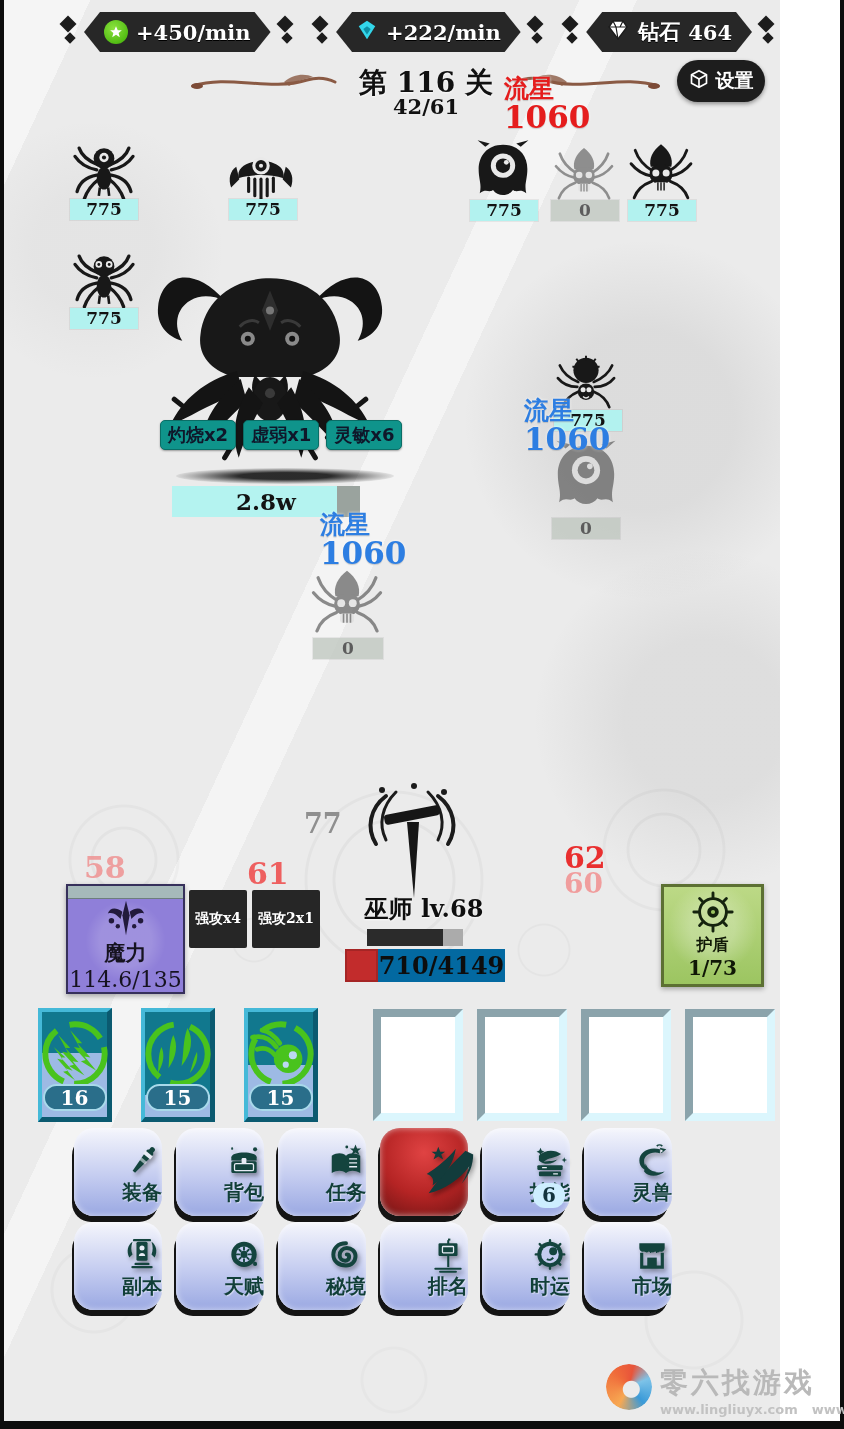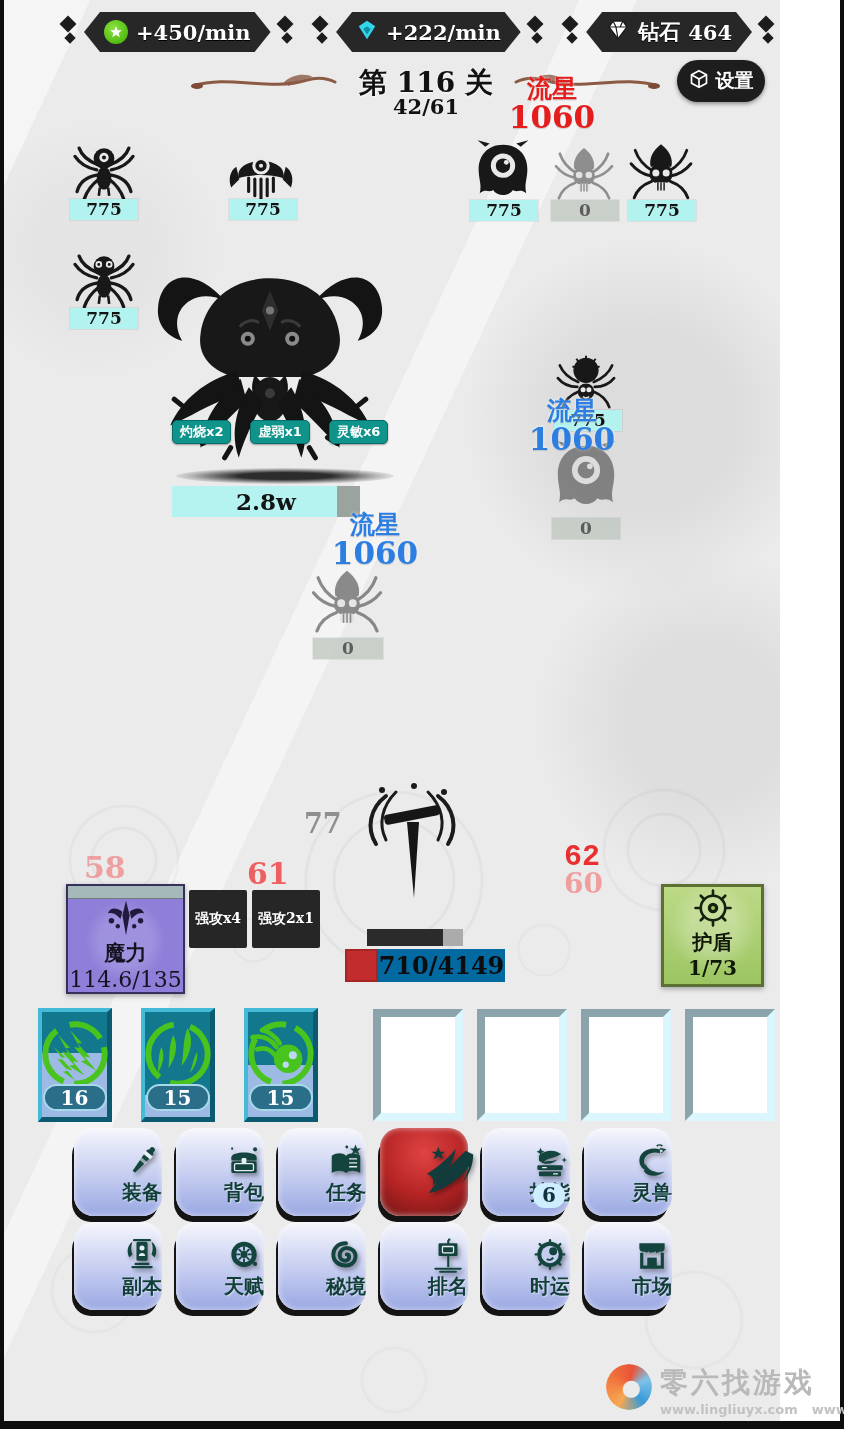--- a/index.html
+++ b/index.html
@@ -44,71 +44,71 @@
   .coin{width:24px;height:24px;border-radius:50%;background:radial-gradient(circle at 40% 35%,#8be23e,#53bd14 70%,#3f9a0c);display:flex;align-items:center;justify-content:center;}
   .coin svg{display:block;}
   
   .stage-title{position:absolute;left:300px;top:64px;width:244px;text-align:center;font-size:28px;font-weight:bold;color:#111;text-shadow:0 1px 2px rgba(255,255,255,.9);}
   .stage-progress{position:absolute;left:300px;top:94px;width:244px;text-align:center;font-size:21px;font-weight:bold;color:#111;}
   .flourish{position:absolute;width:150px;height:26px;}
   .settings-btn{position:absolute;left:673px;top:60px;width:88px;height:42px;border-radius:21px;background:#1d1d1d;
     display:flex;align-items:center;justify-content:center;gap:7px;color:#fff;font-size:19px;font-weight:bold;box-shadow:0 2px 4px rgba(0,0,0,.4);}
 
   
-  .dmg{position:absolute;text-align:center;font-weight:bold;line-height:1.02;text-shadow:0 0 3px rgba(255,255,255,.85),0 1px 1px rgba(0,0,0,.25);z-index:30;}
+  .dmg{position:absolute;text-align:left;font-weight:bold;line-height:1.02;text-shadow:0 0 3px rgba(255,255,255,.85),0 1px 1px rgba(0,0,0,.25);z-index:30;}
   .dmg .n{font-size:25px;display:block;}
   .dmg .v{font-size:31px;display:block;}
   .dmg.red{color:#e51d1d;}
   .dmg.blue{color:#2d7ee2;}
 
   
   .enemy{position:absolute;}
   .enemy svg{display:block;}
   .faded{opacity:.5;}
   .faded2{opacity:.62;}
   .hpbar{position:absolute;background:#b2f2ef;text-align:center;font-weight:bold;color:#131313;
     box-shadow:0 0 0 1px rgba(0,0,0,.06);z-index:5;}
   .hpbar.zero{background:rgba(190,198,190,.75);color:#5c5c5c;}
   .hp-sm{width:68px;height:21px;font-size:17px;line-height:21px;}
   .boss-shadow{position:absolute;left:172px;top:468px;width:218px;height:16px;border-radius:50%;
     background:radial-gradient(ellipse at center,rgba(10,10,10,.85) 0 30%,rgba(10,10,10,.25) 60%,transparent 75%);}
   .boss-bar{position:absolute;left:168px;top:486px;width:188px;height:31px;background:#9aa39e;z-index:5;}
   .boss-bar .fill{position:absolute;left:0;top:0;height:100%;width:88%;background:#b4f3f0;}
   .boss-bar .txt{position:relative;z-index:2;text-align:center;font-size:23px;font-weight:bold;color:#131313;line-height:31px;}
   .buff-row{position:absolute;left:156px;top:420px;display:flex;gap:7px;z-index:6;}
-  .buff{background:#0f948b;border:1px solid #0a6e66;border-radius:5px;color:#ffffff;font-size:13px;font-weight:bold;
-    padding:2px 7px;font-family:"DejaVu Sans","Liberation Sans",sans-serif;box-shadow:0 1px 2px rgba(0,0,0,.35);margin-left:12px;}
+  .buff{background:#0f948b;border:1px solid #0a6e66;border-radius:5px;color:#0f172a;font-size:18px;font-weight:bold;
+    padding:2px 7px;font-family:"DejaVu Sans","Liberation Sans",sans-serif;box-shadow:0 1px 2px rgba(0,0,0,.35);}
 
   
   .counter{position:absolute;font-weight:bold;z-index:4;}
   .c77{left:300px;top:808px;font-size:27px;color:#8f8f8f;}
   .c58{left:80px;top:850px;font-size:30px;color:#ef8d8d;opacity:.8;}
   .c61{left:243px;top:856px;font-size:30px;color:#ee6060;}
-  .c62{left:560px;top:840px;font-size:30px;color:#e92f2f;font-family:Liberation Mono, monospace;}
+  .c62{left:560px;top:840px;font-size:30px;color:#e92f2f;}
   .c60{left:560px;top:867px;font-size:28px;color:#f29090;opacity:.85;}
   .wizard-glyph{position:absolute;left:352px;top:782px;z-index:3;}
   .player-name{position:absolute;left:330px;top:893px;width:180px;text-align:center;font-size:24px;font-weight:bold;color:#0f0f0f;z-index:4;text-shadow:0 1px 2px rgba(255,255,255,.8);}
   .xpbar{position:absolute;left:363px;top:929px;width:96px;height:17px;background:#ababab;z-index:4;}
   .xpbar .fill{height:100%;width:79%;background:#2b2b2b;}
   .hprow{position:absolute;left:341px;top:949px;height:33px;display:flex;z-index:4;}
   .hprow .sq{width:33px;height:33px;background:#c22c2c;box-shadow:inset 0 0 0 2px rgba(0,0,0,.15);}
   .hprow .bar{width:127px;height:33px;background:#0369a1;color:#0d0d0d;font-size:24px;font-weight:bold;line-height:33px;text-align:center;}
   .mana-panel{position:absolute;left:62px;top:884px;width:119px;height:110px;border:2px solid #36305b;z-index:4;
     display:flex;flex-direction:column;background:#8f7fd9;box-shadow:0 2px 5px rgba(0,0,0,.3);}
   .mana-strip{height:14px;background:#a6b9ba;border-bottom:1px solid #6d7d7e;}
   .mana-body{flex:1;display:flex;flex-direction:column;align-items:center;justify-content:center;
     background:radial-gradient(circle at 50% 45%, rgba(255,255,255,.14) 0 26px, transparent 40px),#8f7fd9;}
   .mana-body .lbl{font-size:21px;font-weight:bold;color:#161320;}
   .mana-body .val{font-size:22px;font-weight:normal;color:#161320;}
   .atk-badges{position:absolute;left:185px;top:890px;display:flex;gap:5px;z-index:4;}
   .atk-badge{background:#262626;color:#fff;font-size:14px;font-weight:bold;padding:20px 6px;border-radius:2px;}
   .shield-panel{position:absolute;left:657px;top:884px;width:103px;height:103px;border:3px solid #5c7033;z-index:4;
     background:radial-gradient(circle at 50% 42%, rgba(255,255,255,.25) 0 22px, transparent 45px),linear-gradient(180deg,#bcd986,#9cc561);
     display:flex;flex-direction:column;align-items:center;justify-content:flex-end;padding-bottom:4px;box-shadow:0 2px 5px rgba(0,0,0,.3);}
-  .shield-panel .lbl{font-size:20px;font-weight:bold;color:#101806;font-family:Liberation Serif, serif;}
+  .shield-panel .lbl{font-size:16px;font-weight:bold;color:#101806;font-family:Liberation Serif, serif;}
   .shield-panel .val{font-size:20px;font-weight:bold;color:#101806;}
 
   
   .slot{position:absolute;top:1008px;width:74px;height:114px;background:#11788e;
     border-left:4px solid #45b9d8;border-top:4px solid #45b9d8;border-right:5px solid #0b5a70;border-bottom:5px solid #0b5a70;z-index:4;}
   .slot .cool{position:absolute;left:0;bottom:0;width:100%;background:#a9c0ec;opacity:.92;}
   .slot .icon{position:absolute;left:50%;top:42%;transform:translate(-50%,-50%);}
   .slot .count{position:absolute;left:50%;bottom:6px;transform:translateX(-50%);width:64px;height:27px;border-radius:14px;
     background:#2a6e8a;border:2px solid #a8d9ea;color:#fff;font-size:20px;font-weight:bold;text-align:center;line-height:24px;}
   .slot-empty{position:absolute;top:1009px;width:90px;height:112px;background:#fff;z-index:4;
@@ -463,20 +463,21 @@
           <path d="M82,14 C98,26 102,46 92,62" stroke-width="4"></path>
           <path d="M72,10 C86,24 90,42 82,58" stroke-width="3"></path>
         </g>
         <rect x="28" y="28" width="56" height="10" rx="3" transform="rotate(-11 56 33)" fill="#161616"></rect>
         <polygon points="51,40 63,40 58,116" fill="#161616"></polygon>
         <circle cx="26" cy="8" r="3" fill="#1b1b1b"></circle>
           <circle cx="58" cy="4" r="3" fill="#1b1b1b"></circle>
           <circle cx="88" cy="10" r="3" fill="#1b1b1b"></circle>
       </svg>
     </div>
+    <div class="player-name">巫师 lv.68</div>
     <div class="xpbar">
         <div class="fill"></div>
       </div>
     <div class="hprow">
       <div class="sq"></div>
       <div class="bar"><span>710/4149</span></div>
     </div>
 
     <div class="mana-panel">
       <div class="mana-strip"></div>

